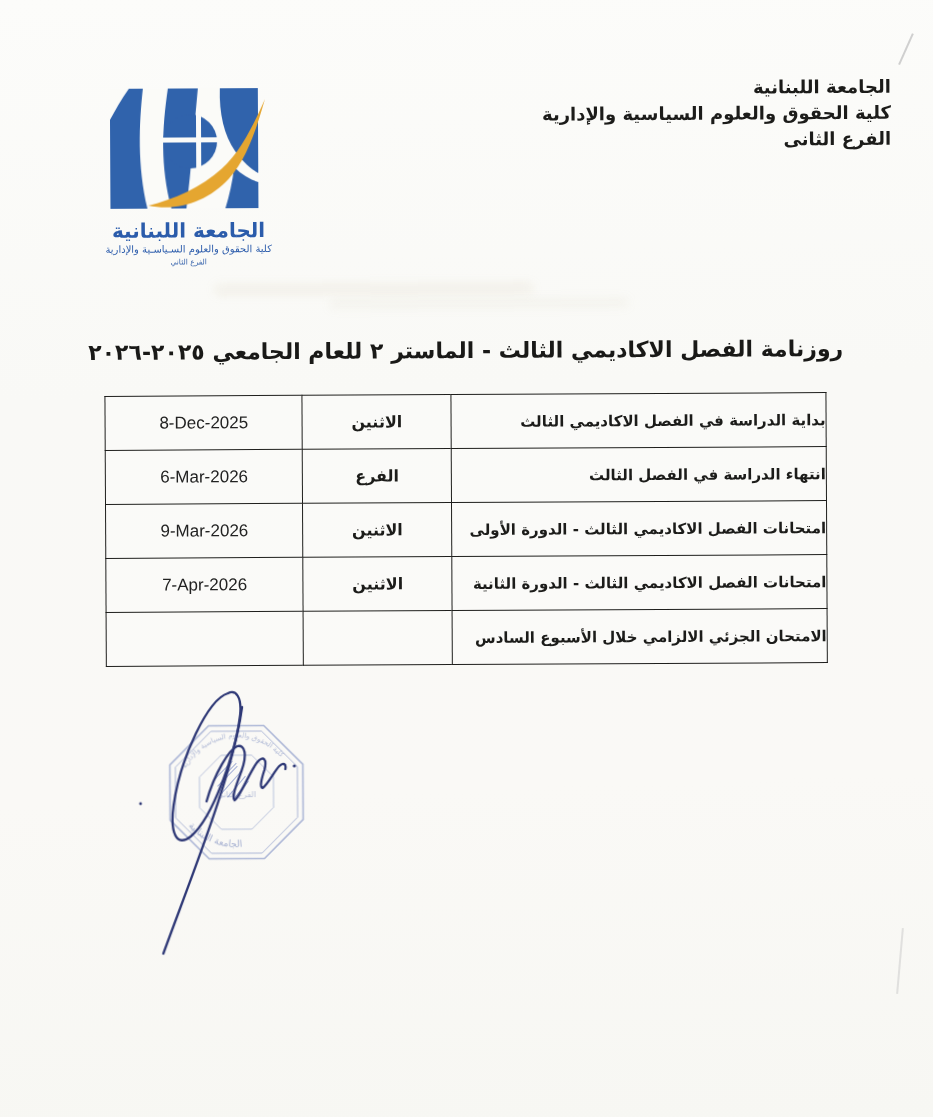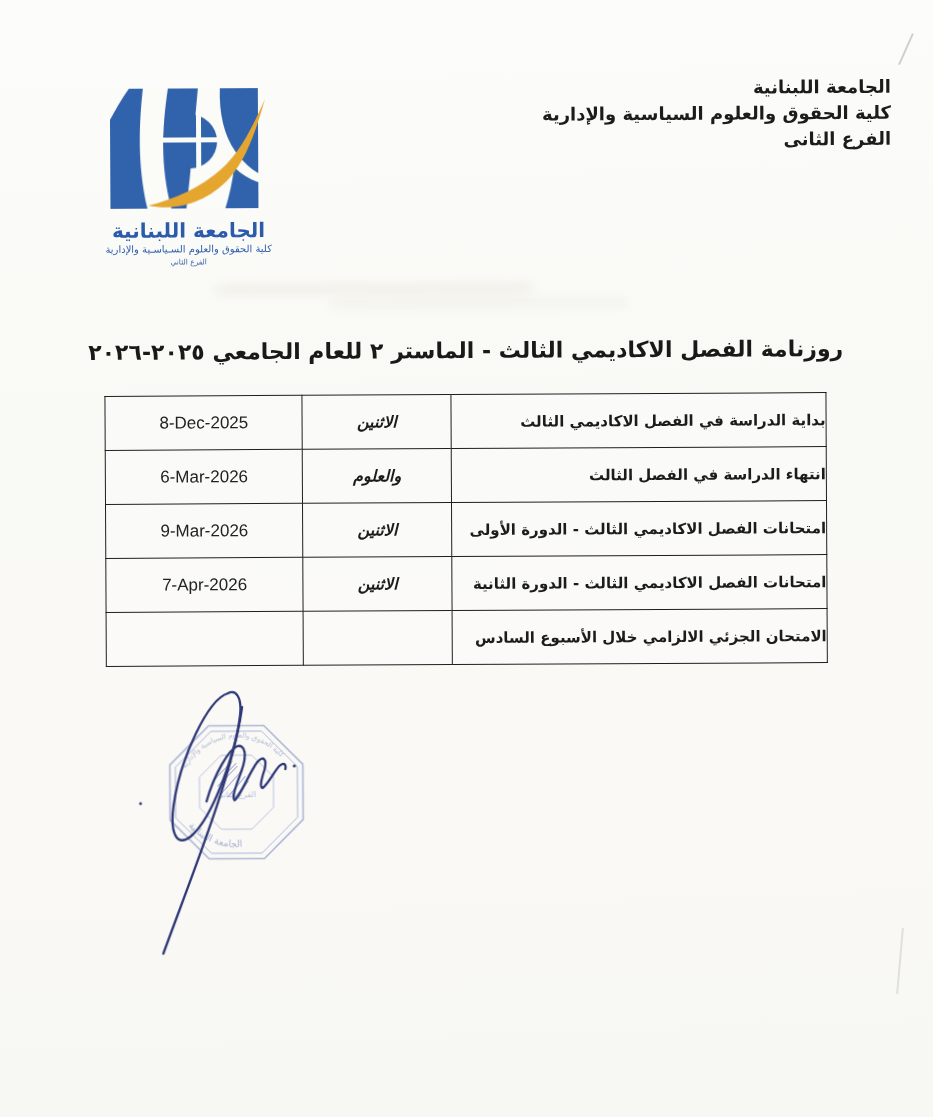--- a/index.html
+++ b/index.html
@@ -43,21 +43,21 @@
     width:722px;border-collapse:collapse;
     direction:rtl;color:#1c1c1a;
     background:rgba(255,255,255,.25);
   }
   table.cal td{
     border:1.6px solid #1f1f1d;
     height:53px;vertical-align:middle;
     padding:0;
   }
   td.desc{font-size:15px;font-weight:bold;text-align:right;padding-right:13px;padding-left:6px;white-space:nowrap;}
-  td.day{font-size:16px;font-weight:bold;text-align:center;font-style:italic;}
+  td.day{font-size:16px;font-weight:bold;text-align:center;}
   td.date{font-family:"Liberation Sans", sans-serif;font-size:17px;text-align:center;color:#222;}
   
   .stamp-sig{position:absolute;left:135px;top:676px;}
   .stamp-g{opacity:.8;filter:blur(.35px);}
   .sig-g{filter:blur(.15px);}
   
   .crease{position:absolute;background:rgba(125,125,130,.35);width:1.5px;}
   .crease-top{left:905px;top:32px;height:34px;transform:rotate(24deg);}
   .crease-bottom{left:899px;top:928px;height:66px;transform:rotate(5deg);opacity:.55;}
   .smudge{position:absolute;filter:blur(5px);border-radius:8px;}
@@ -108,21 +108,21 @@
           <col style="width:198px">
       </colgroup>
       <tbody>
         <tr>
           <td class="desc">بداية الدراسة في الفصل الاكاديمي الثالث</td>
           <td class="day">الاثنين</td>
           <td class="date" dir="ltr">8-Dec-2025</td>
         </tr>
         <tr>
           <td class="desc">انتهاء الدراسة في الفصل الثالث</td>
-          <td class="day">والعلوم</td>
+          <td class="day">الفرع</td>
           <td class="date" dir="ltr">6-Mar-2026</td>
         </tr>
         <tr>
           <td class="desc">امتحانات الفصل الاكاديمي الثالث - الدورة الأولى</td>
           <td class="day">الاثنين</td>
           <td class="date" dir="ltr">9-Mar-2026</td>
         </tr>
         <tr>
           <td class="desc">امتحانات الفصل الاكاديمي الثالث - الدورة الثانية</td>
           <td class="day">الاثنين</td>

